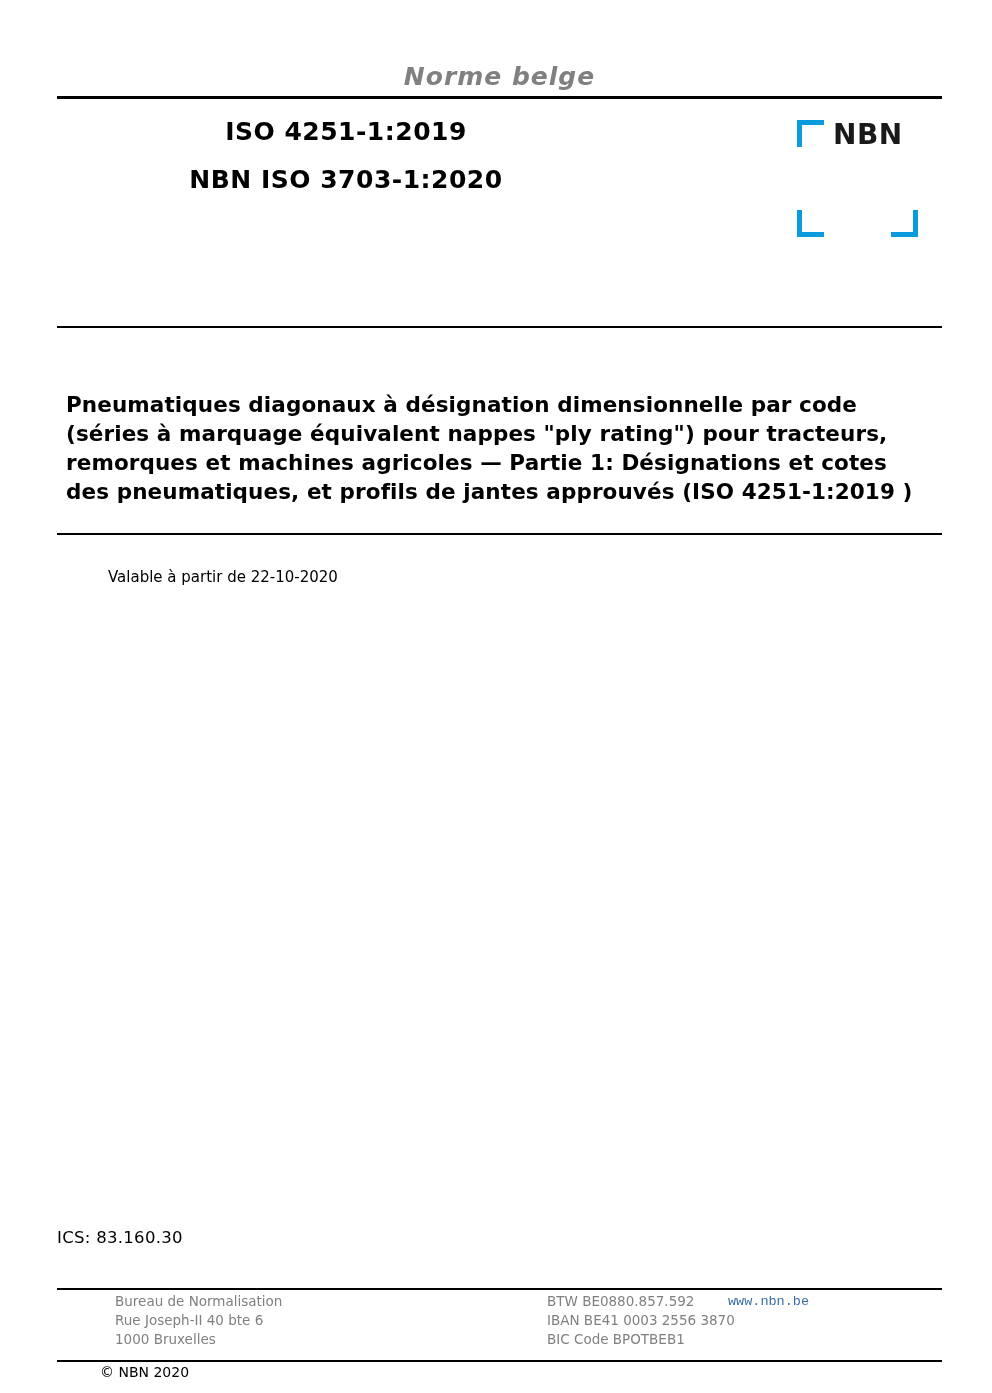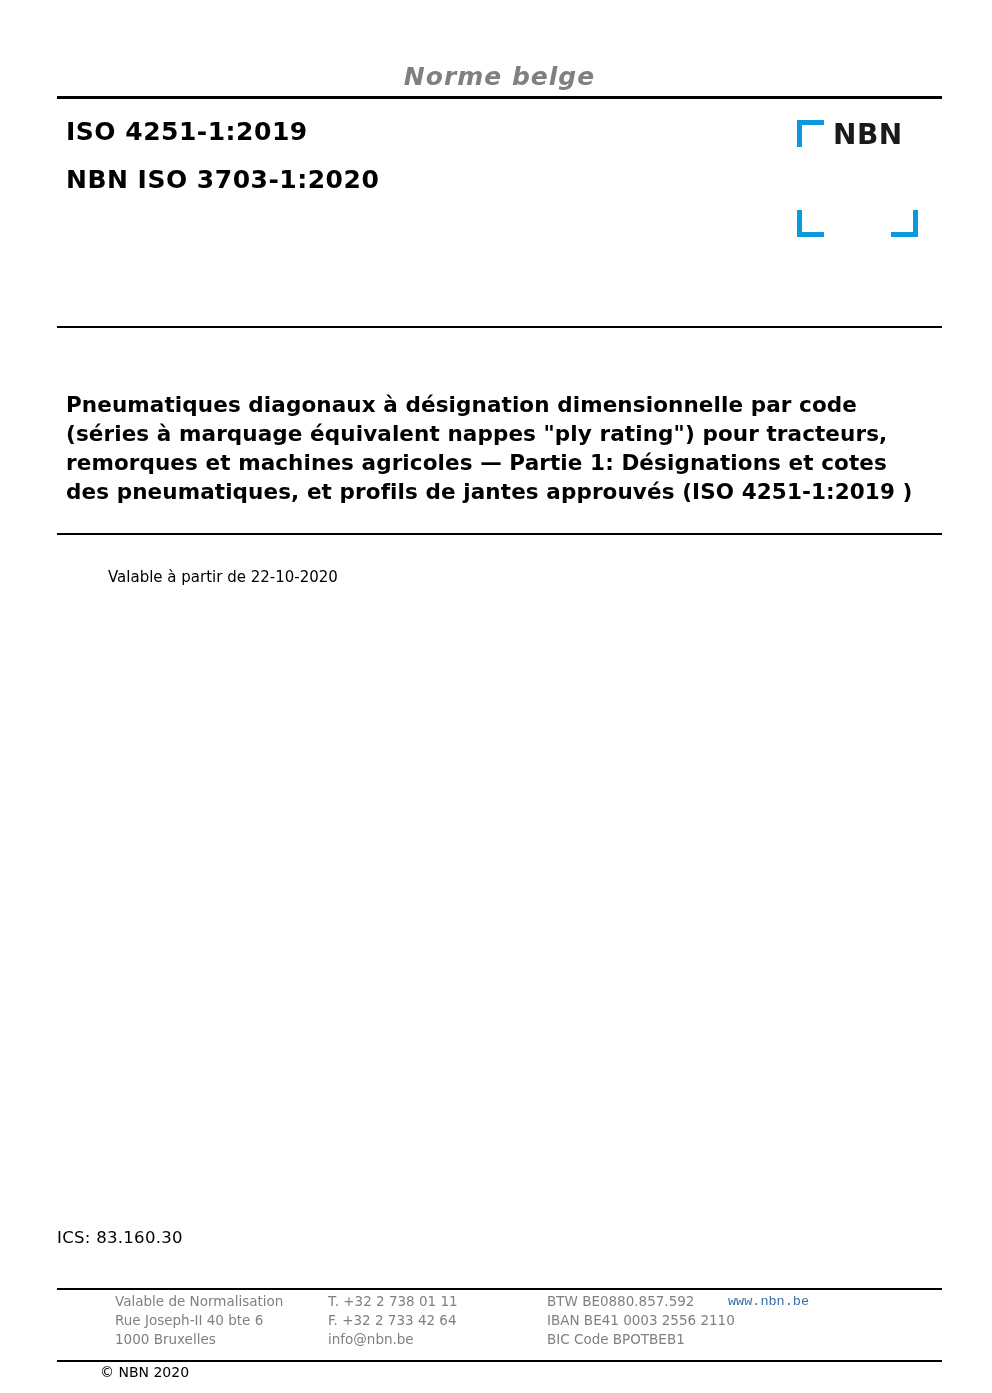--- a/index.html
+++ b/index.html
@@ -81,20 +81,21 @@
     left: 66px;
     top: 108px;
     width: 560px;
   }
   .ref-line {
     font-size: 25px;
     font-weight: bold;
     line-height: 48px;
     letter-spacing: 0.5px;
     color: #000;
+    text-align: center;
   }
 
   
   .logo {
     position: absolute;
     left: 790px;
     top: 110px;
     width: 145px;
     height: 145px;
   }
@@ -220,32 +221,27 @@
   <div class="rule rule-below-title"></div>
 
   <div class="validity">Valable à partir de 22-10-2020</div>
 
   <div class="ics">ICS: 83.160.30</div>
 
   <div class="rule rule-footer"></div>
 
   <div class="footer">
     <div class="footer-col fc1">
-      <div>Valable de Normalisation</div>
+      <div>Bureau de Normalisation</div>
       <div>Rue Joseph-II 40 bte 6</div>
       <div>1000 Bruxelles</div>
     </div>
-    <div class="footer-col fc2">
-      <div>T. +32 2 738 01 11</div>
-      <div>F. +32 2 733 42 64</div>
-      <div>info@nbn.be</div>
-    </div>
     <div class="footer-col fc3">
       <div>BTW BE0880.857.592</div>
-      <div>IBAN BE41 0003 2556 2110</div>
+      <div>IBAN BE41 0003 2556 3870</div>
       <div>BIC Code BPOTBEB1</div>
     </div>
     <div class="footer-col fc4">
       <div class="web">www.nbn.be</div>
     </div>
   </div>
 
   <div class="rule rule-bottom"></div>
 
   <div class="copyright">© NBN 2020</div>

